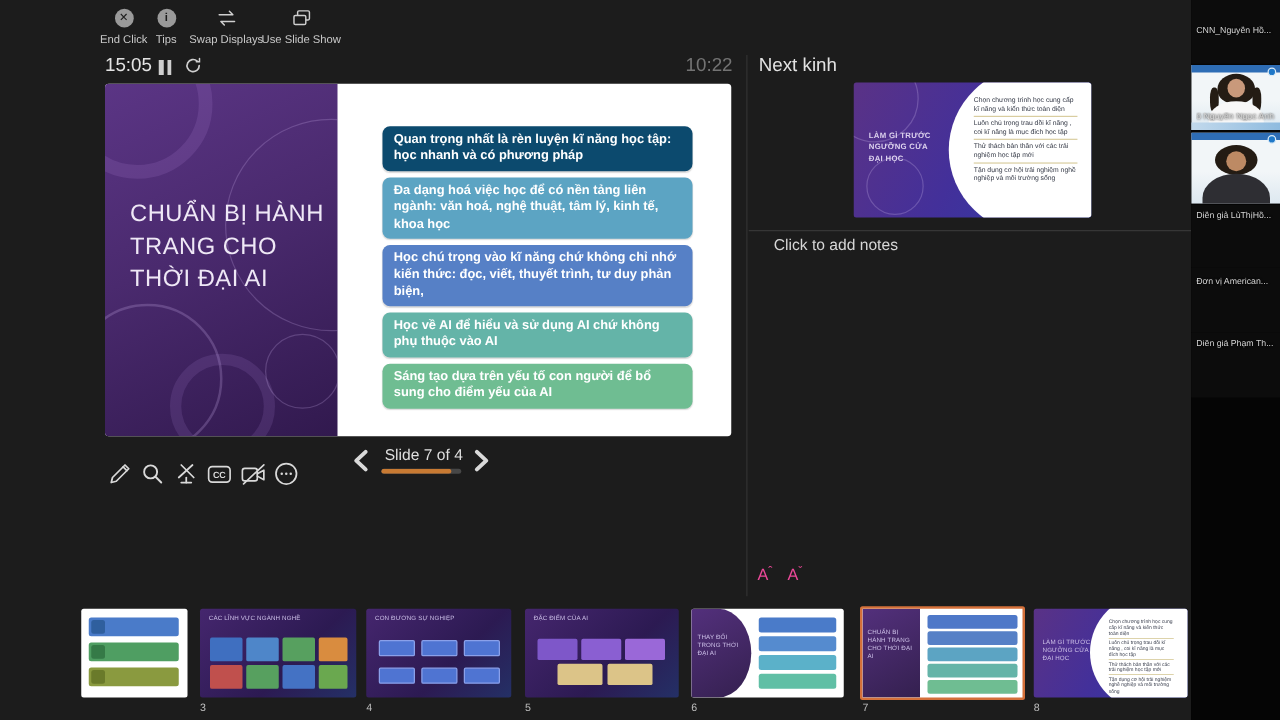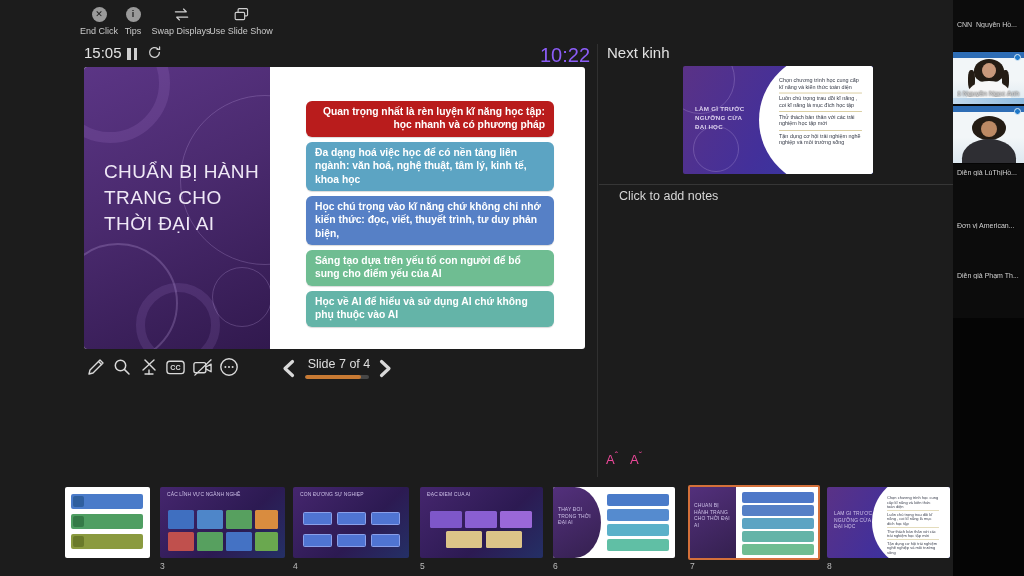--- a/index.html
+++ b/index.html
@@ -15,40 +15,40 @@
   .tb-ic { height:17px; display:flex; align-items:center; justify-content:center; }
   .circle-ic { width:15px; height:15px; border-radius:50%; background:#9a9a9a; color:#1b1b1b;
                font-size:9px; font-weight:700; display:inline-flex; align-items:center; justify-content:center; line-height:1; }
   .tb-label { margin-top:3px; font-size:9px; color:#c9c9c9; white-space:nowrap; }
 
   
   .t-elapsed { position:absolute; left:84px; top:44px; font-size:15px; color:#e3e3e3; }
   .t-pause { position:absolute; left:127px; top:48px; width:12px; height:12px; display:flex; gap:3px; }
   .t-pause span { width:3.5px; height:12px; background:#cfcfcf; display:block; }
   .t-refresh { position:absolute; left:147px; top:45px; }
-  .t-clock { position:absolute; left:540px; top:44px; width:46px; text-align:right; font-size:20px; color:#8b5cf6; }
+  .t-clock { position:absolute; left:540px; top:44px; width:46px; text-align:right; font-size:15px; color:#737373; }
 
   
   .slide { position:absolute; left:84px; top:67px; width:501px; height:282px; background:#fff; border-radius:3px; overflow:hidden; }
   .slide-left { position:absolute; left:0; top:0; width:186px; height:282px; overflow:hidden;
                 background:linear-gradient(155deg,#5b3585 0%, #4a2a6e 45%, #31194e 100%); }
   .ring { position:absolute; border-radius:50%; border:1px solid rgba(200,170,230,.25); }
   .r1 { left:-34px; top:-44px; width:120px; height:120px; border-width:11px; border-color:rgba(170,130,210,.18); }
   .r2 { left:96px; top:28px; width:170px; height:170px; }
   .r3 { left:-26px; top:176px; width:120px; height:120px; border-width:2px; }
   .r4 { left:52px; top:216px; width:84px; height:84px; border-width:9px; border-color:rgba(170,130,210,.16); }
   .r5 { left:128px; top:200px; width:60px; height:60px; }
   .slide-title { position:absolute; left:20px; top:92px; width:156px; font-size:19px; line-height:1.36;
                  color:#efe8f6; letter-spacing:.4px; }
   .bullets { position:absolute; left:222px; top:34px; width:248px; }
   .bullet { margin-bottom:5px; border-radius:6px; padding:4px 9px 5px; font-size:10.3px; font-weight:600;
             color:#fff; line-height:1.3; box-shadow:0 1px 1px rgba(0,0,0,.15); }
 
   
-  .tool { position:absolute; top:357px; width:22px; height:22px; }
+  .tool { position:absolute; top:369px; width:22px; height:22px; }
   .nav-chev { position:absolute; top:359px; width:14px; height:20px; }
   .nav-label { position:absolute; left:299px; top:357px; width:80px; text-align:center; font-size:12.5px; color:#dfdfdf; }
   .progress { position:absolute; left:305px; top:375px; width:64px; height:4px; background:#474747; border-radius:2px; overflow:hidden; }
   .progress-fill { height:100%; border-radius:2px; }
 
   
   .divider-v { position:absolute; left:597px; top:44px; width:1px; height:433px; background:#303030; }
   .next-header { position:absolute; left:607px; top:44px; font-size:15px; color:#e2e2e2; }
   .next-thumb { position:absolute; left:683px; top:66px; width:190px; height:108px; border-radius:2px; overflow:hidden;
                 background:linear-gradient(118deg,#5a3286 0%, #43309a 48%, #2a3ba6 100%); }
@@ -155,25 +155,25 @@
     <div class="slide">
       <div class="slide-left">
         <div class="ring r1"></div>
         <div class="ring r2"></div>
         <div class="ring r3"></div>
         <div class="ring r4"></div>
         <div class="ring r5"></div>
         <div class="slide-title">CHUẨN BỊ HÀNH TRANG CHO THỜI ĐẠI AI</div>
       </div>
       <div class="bullets">
-        <div class="bullet" style="background: #b91c1c; text-align: right;">Quan trọng nhất là rèn luyện kĩ năng học tập: học nhanh và có phương pháp</div>
+        <div class="bullet" style="background: #0c4a6e;">Quan trọng nhất là rèn luyện kĩ năng học tập: học nhanh và có phương pháp</div>
         <div class="bullet" style="background: rgb(92, 164, 195);">Đa dạng hoá việc học để có nền tảng liên ngành: văn hoá, nghệ thuật, tâm lý, kinh tế, khoa học</div>
         <div class="bullet" style="background: rgb(86, 128, 198);">Học chú trọng vào kĩ năng chứ không chỉ nhớ kiến thức: đọc, viết, thuyết trình, tư duy phản biện,</div>
+        <div class="bullet" style="background: rgb(100, 180, 168);">Học về AI để hiểu và sử dụng AI chứ không phụ thuộc vào AI</div>
         <div class="bullet" style="background: rgb(111, 189, 146);">Sáng tạo dựa trên yếu tố con người để bổ sung cho điểm yếu của AI</div>
-        <div class="bullet" style="background: rgb(100, 180, 168);">Học về AI để hiểu và sử dụng AI chứ không phụ thuộc vào AI</div>
       </div>
     </div>
 
     <div class="tool" style="left:86px;">
       <svg width="20" height="20" viewBox="0 0 20 20" fill="none" stroke="#d9d9d9" stroke-width="1.4" stroke-linecap="round" stroke-linejoin="round">
         <path d="M3 17l1-4L14 3l3 3L7 16l-4 1z"></path>
           <path d="M12.5 4.5l3 3"></path>
       </svg>
     </div>
     <div class="tool" style="left:112px;">

